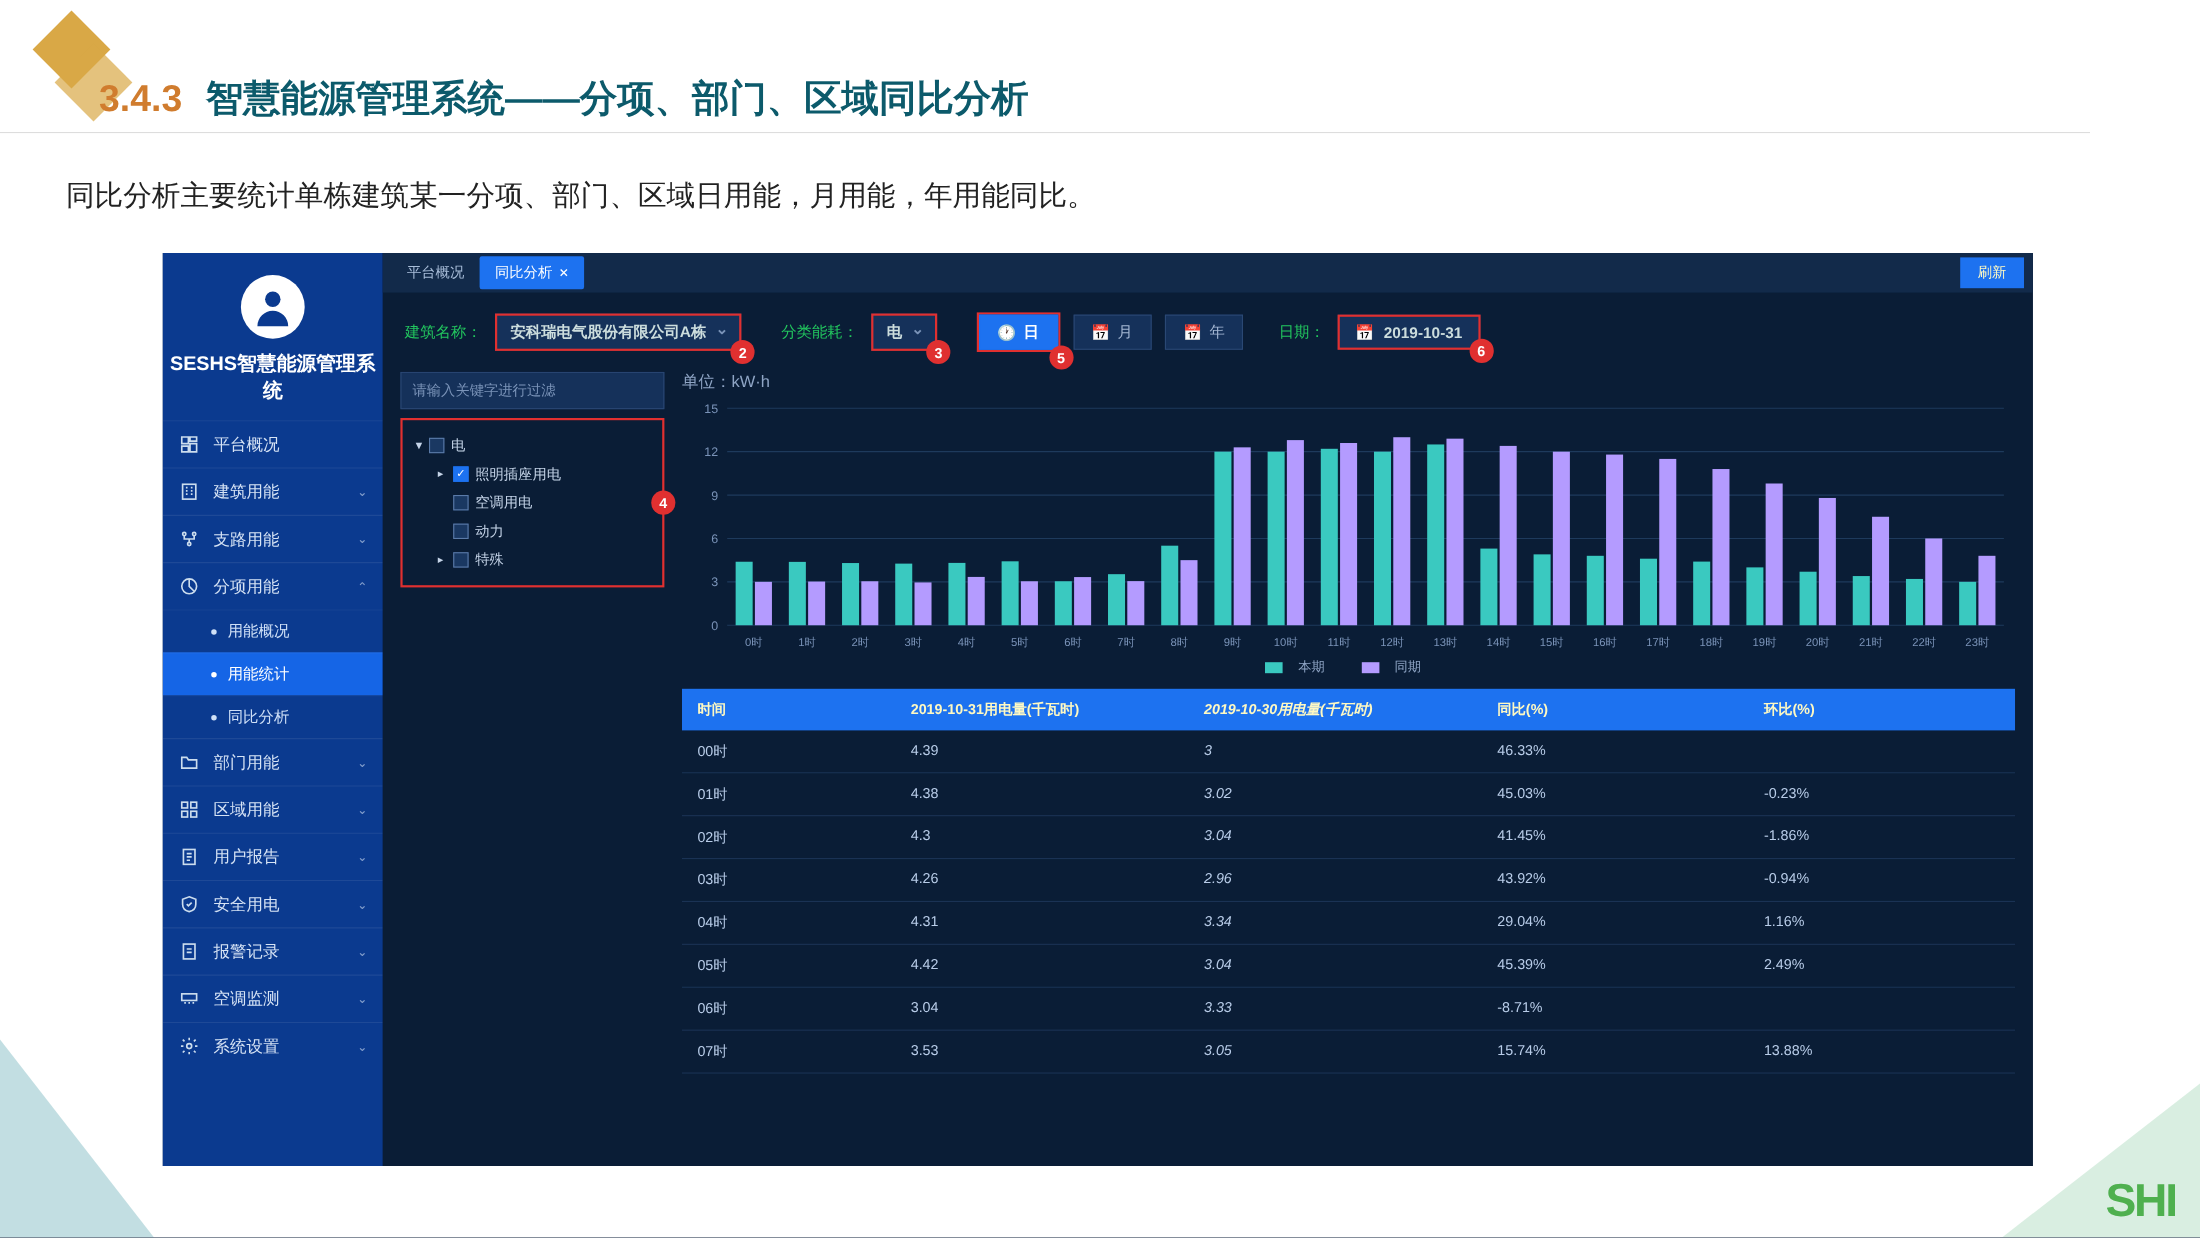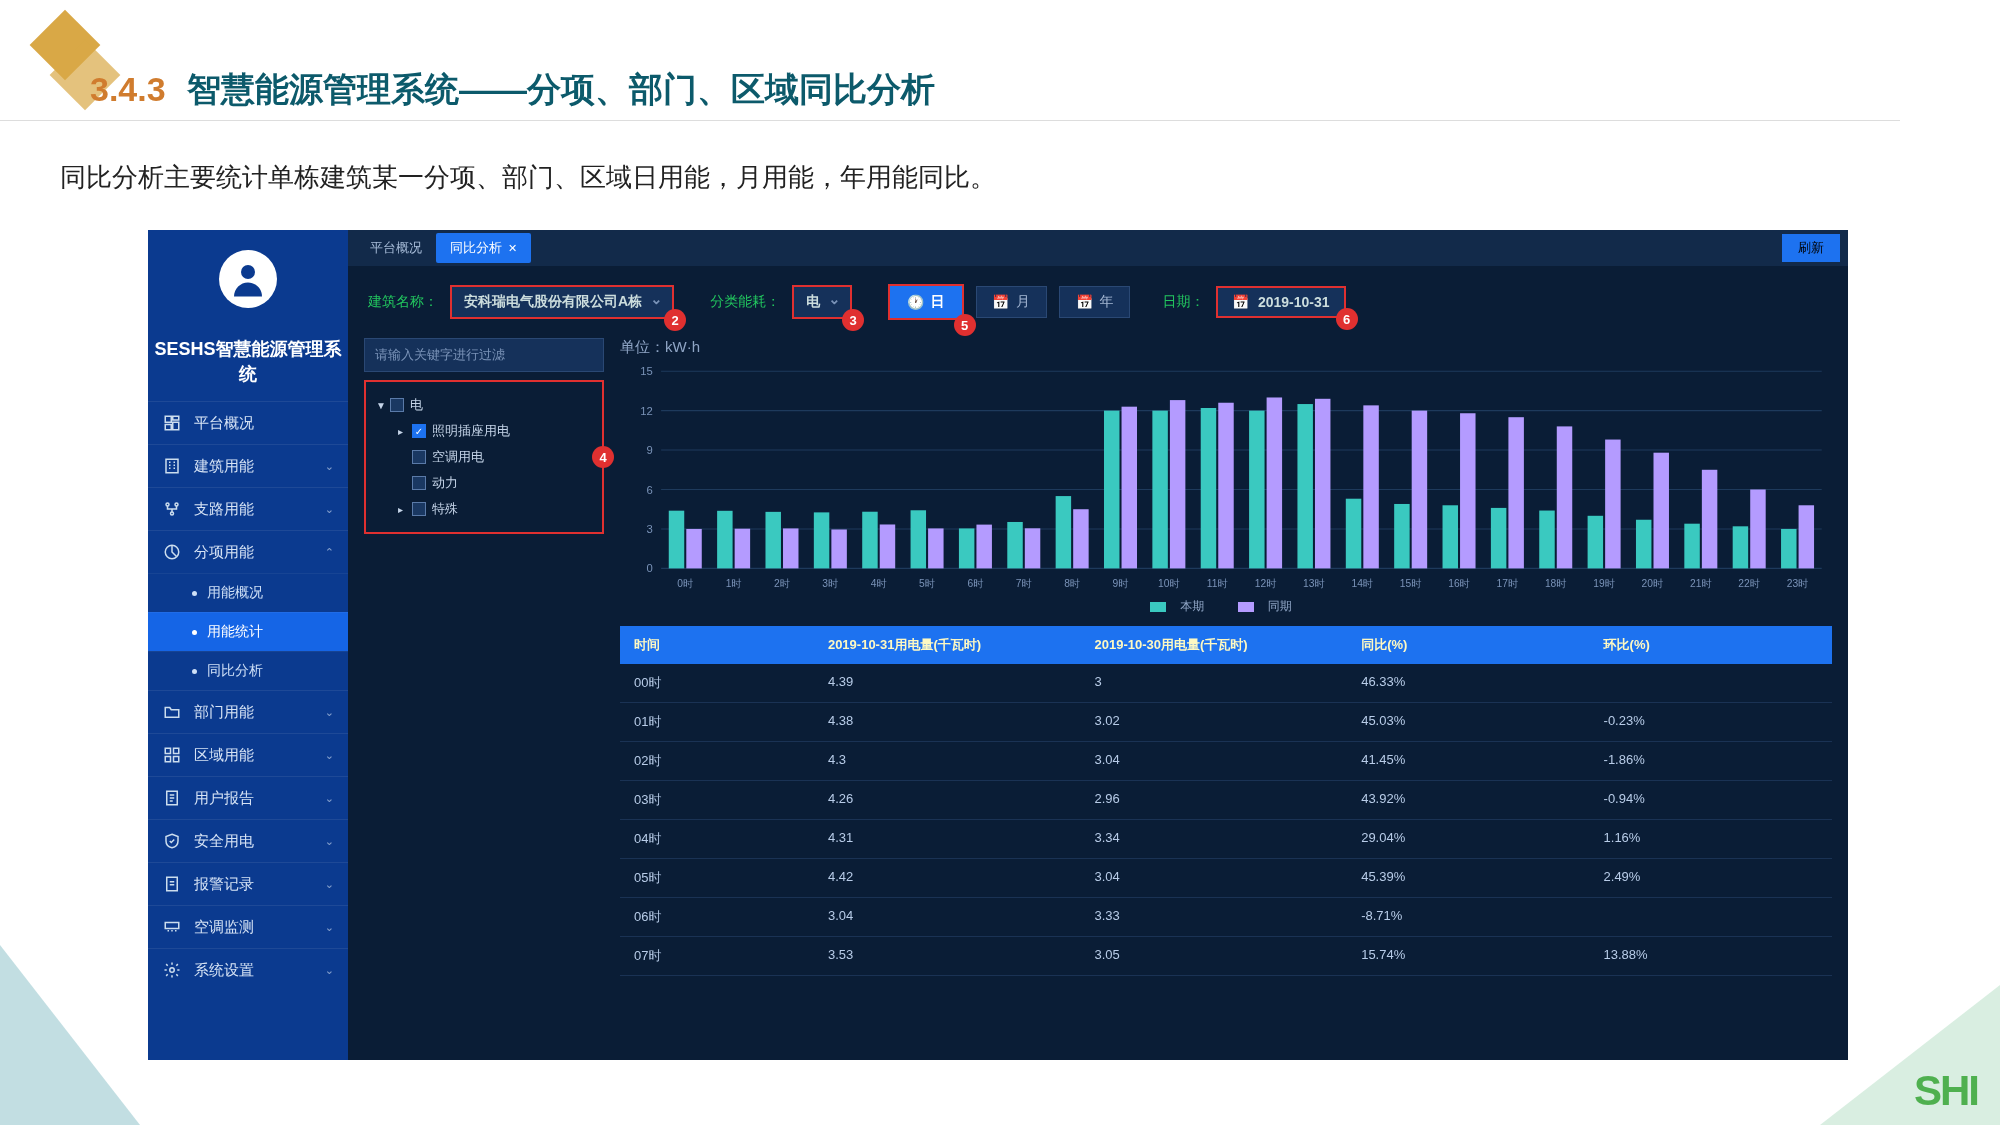--- a/index.html
+++ b/index.html
@@ -15,21 +15,21 @@
 .slide-title .txt { color: #0c5a6b; margin-left: 12px; }
 .hr1 { position: absolute; top: 120px; left: 0; width: 95%; border-top: 1px solid #ddd; }
 
 .desc { position: absolute; top: 160px; left: 60px; font-size: 26px; color: #222; font-family: "SimSun", serif; }
 
 
 .app { position: absolute; top: 230px; left: 148px; width: 1700px; height: 830px; background: #0a1f3a; display: flex; color: #c5d4e8; font-size: 14px; }
 
 
 .sidebar { width: 200px; background: #0b3a8f; display: flex; flex-direction: column; font-size: 15px; }
-.avatar-wrap { display: flex; flex-direction: column; align-items: center; padding: 20px 0 14px; gap: 19px; }
+.avatar-wrap { display: flex; flex-direction: column; align-items: center; padding: 20px 0 14px; }
 .avatar { width: 58px; height: 58px; border-radius: 50%; background: #fff; display: flex; align-items: center; justify-content: center; }
 .avatar svg { width: 42px; height: 42px; }
 .sys-name { color: #fff; font-size: 18px; text-align: center; margin-top: 10px; line-height: 1.4; font-weight: bold; padding: 0 4px; }
 
 .nav { flex: 1; overflow: hidden; }
 .nav-item { display: flex; align-items: center; padding: 11px 14px; color: #d6e3f5; cursor: pointer; border-top: 1px solid rgba(255,255,255,0.08); }
 .nav-item .ni-icon { width: 20px; height: 20px; margin-right: 12px; display: inline-flex; align-items: center; justify-content: center; }
 .nav-item .ni-label { flex: 1; }
 .nav-item .ni-arrow { font-size: 11px; opacity: 0.6; }
 .nav-sub { padding: 10px 14px 10px 44px; color: #cfe0f7; cursor: pointer; font-size: 14px; border-top: 1px solid rgba(255,255,255,0.05); }
@@ -37,21 +37,21 @@
 .nav-sub.active { background: #1565e6; color: #fff; }
 .nav-sub.active .dot { background: #fff; }
 
 
 .main { flex: 1; background: #0a1d36; display: flex; flex-direction: column; }
 
 .tabs-row { height: 36px; background: #122a4a; display: flex; align-items: center; padding: 0 8px; }
 .tab { padding: 6px 14px; font-size: 13px; color: #a8bdd9; cursor: pointer; }
 .tab.active { background: #1d72f0; color: #fff; border-radius: 2px; }
 .tab .x { margin-left: 6px; font-size: 11px; }
-.refresh-btn { margin-left: auto; padding: 5px 16px; background: #1d72f0; color: #000000; cursor: pointer; font-size: 13px; }
+.refresh-btn { margin-left: auto; padding: 5px 16px; background: #1d72f0; color: #fef9c3; cursor: pointer; font-size: 13px; }
 
 .filter-row { padding: 18px 20px; display: flex; align-items: center; gap: 12px; font-size: 14px; }
 .fl-label { color: #22c55e; }
 .fl-select { background: #15315a; border: 1px solid #2a4874; padding: 6px 30px 6px 12px; color: #cdd; position: relative; min-width: 60px; }
 .fl-select.wide { min-width: 220px; }
 .fl-select::after { content: "⌄"; position: absolute; right: 10px; top: 4px; color: #7a93b8; }
 .seg { display: flex; }
 .seg-btn { background: #15315a; border: 1px solid #2a4874; padding: 6px 16px; color: #a5b8d4; cursor: pointer; display: flex; align-items: center; gap: 6px; }
 .seg-btn.active { background: #1d72f0; color: #fff; border-color: #1d72f0; }
 .date-box { background: #15315a; border: 1px solid #2a4874; padding: 6px 14px; color: #cdd; display: flex; align-items: center; gap: 8px; }
@@ -79,21 +79,21 @@
 .chart-unit { font-size: 15px; color: #8fa5c5; margin-bottom: 6px; }
 .chart-svg { width: 100%; height: 230px; }
 .chart-legend { text-align: center; font-size: 12px; color: #8fa5c5; margin-top: 2px; }
 .chart-legend span { margin: 0 10px; }
 .lg-box { display: inline-block; width: 16px; height: 10px; vertical-align: middle; margin-right: 4px; }
 
 .data-table { flex: 1; overflow: hidden; margin-top: 8px; }
 .dt-head { display: flex; background: #1d72f0; color: #fef9c3; font-size: 13px; font-weight: bold; }
 .dt-head > div, .dt-row > div { padding: 10px 14px; }
 .dt-row { display: flex; font-size: 13px; color: #b8cce8; border-bottom: 1px solid #1a3254; }
-.c1 { width: 16%; } .c2 { width: 22%; } .c3 { width: 22%; } .c4 { width: 20%; } .c5 { width: 20%; }
+.c1 { width: 16%; } .c2 { width: 22%; } .c3 { width: 22%; font-style: italic; } .c4 { width: 20%; } .c5 { width: 20%; }
 
 
 .corner-bl { position: absolute; bottom: 0; left: 0; width: 0; height: 0; border-left: 140px solid #0c7a8a; border-top: 180px solid transparent; opacity: 0.25; }
 .corner-br { position: absolute; bottom: 0; right: 0; width: 0; height: 0; border-right: 180px solid #2aa05a; border-top: 140px solid transparent; opacity: 0.18; }
 .logo-br { position: absolute; bottom: 10px; right: 22px; font-size: 42px; font-weight: 900; color: #4fb04f; letter-spacing: -2px; }
 
 .rel { position: relative; }
 </style>
 </head>
 <body>

